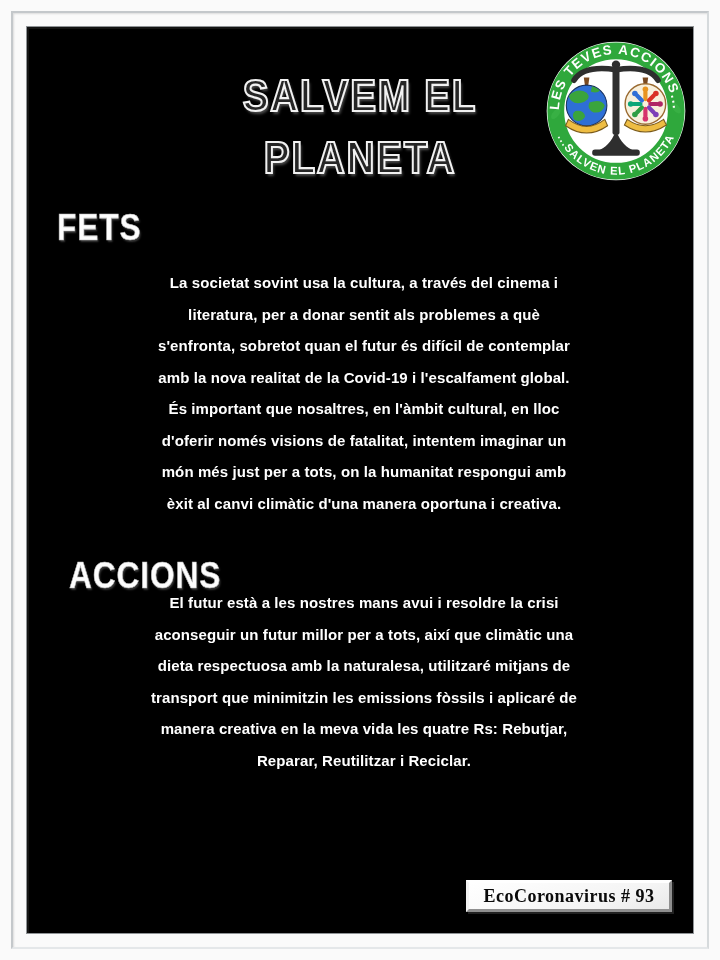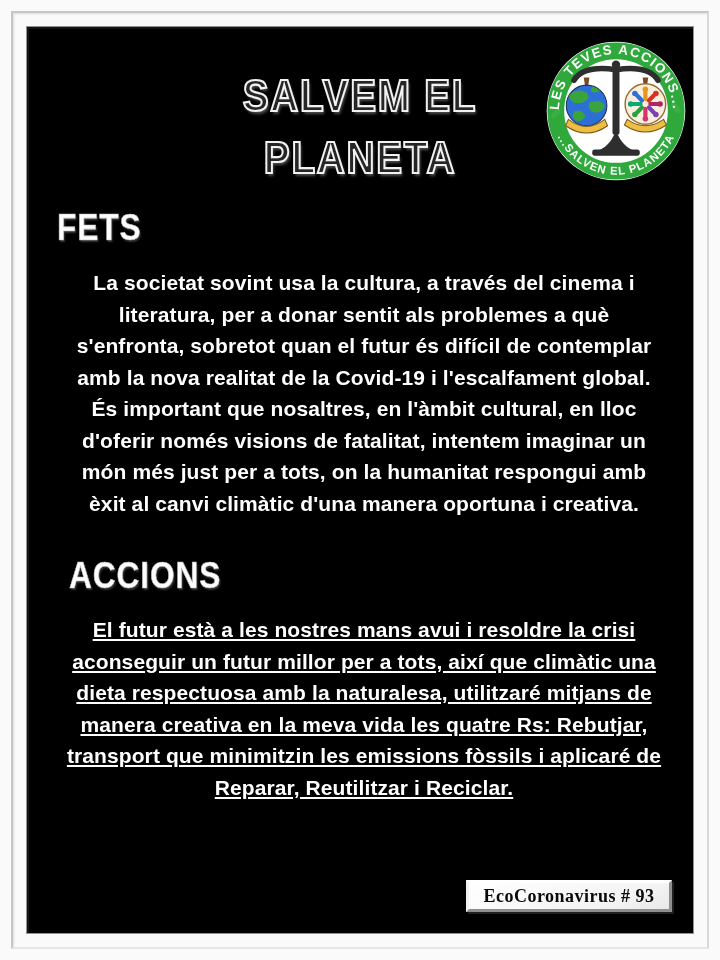--- a/index.html
+++ b/index.html
@@ -45,23 +45,23 @@
     white-space:nowrap;
   }
   #fets-heading { left:30px; top:180px; }
   #accions-heading { left:42px; top:528px; }
   
   .para {
     position:absolute; left:0; width:100%;
     text-align:center; color:#ffffff;
   }
   #fets-para { top:240px; }
-  #accions-para { top:587px;text-decoration:underline; }
+  #accions-para { top:560px; }
   .para-line {
-    font-size:21px; font-weight:700; line-height:31.5px;
+    font-size:15px; font-weight:700; line-height:31.5px;
     white-space:nowrap; letter-spacing:0.1px;padding-left:8px;
   }
   
   .logo { position:absolute; left:519px; top:14px; width:140px; height:140px; }
   .logo svg { width:100%; height:100%; display:block; }
   .ring-text { font-family:"Liberation Sans", sans-serif; font-weight:700; fill:#ffffff; }
   
   .badge {
     position:absolute; left:439px; top:853px;
     width:200px; height:26px;
@@ -180,22 +180,22 @@
       <div class="para-line">d'oferir només visions de fatalitat, intentem imaginar un</div>
       <div class="para-line">món més just per a tots, on la humanitat respongui amb</div>
       <div class="para-line">èxit al canvi climàtic d'una manera oportuna i creativa.</div>
     </div>
 
     <div id="accions-heading" class="section-heading">ACCIONS</div>
     <div id="accions-para" class="para">
       <div class="para-line">El futur està a les nostres mans avui i resoldre la crisi</div>
       <div class="para-line">aconseguir un futur millor per a tots, així que climàtic una</div>
       <div class="para-line">dieta respectuosa amb la naturalesa, utilitzaré mitjans de</div>
+      <div class="para-line">transport que minimitzin les emissions fòssils i aplicaré de</div>
       <div class="para-line">manera creativa en la meva vida les quatre Rs: Rebutjar,</div>
-      <div class="para-line">transport que minimitzin les emissions fòssils i aplicaré de</div>
       <div class="para-line">Reparar, Reutilitzar i Reciclar.</div>
     </div>
 
     <div class="badge">
       <span class="badge-text">EcoCoronavirus # 93</span>
     </div>
 
   </div>
 </div>
 

